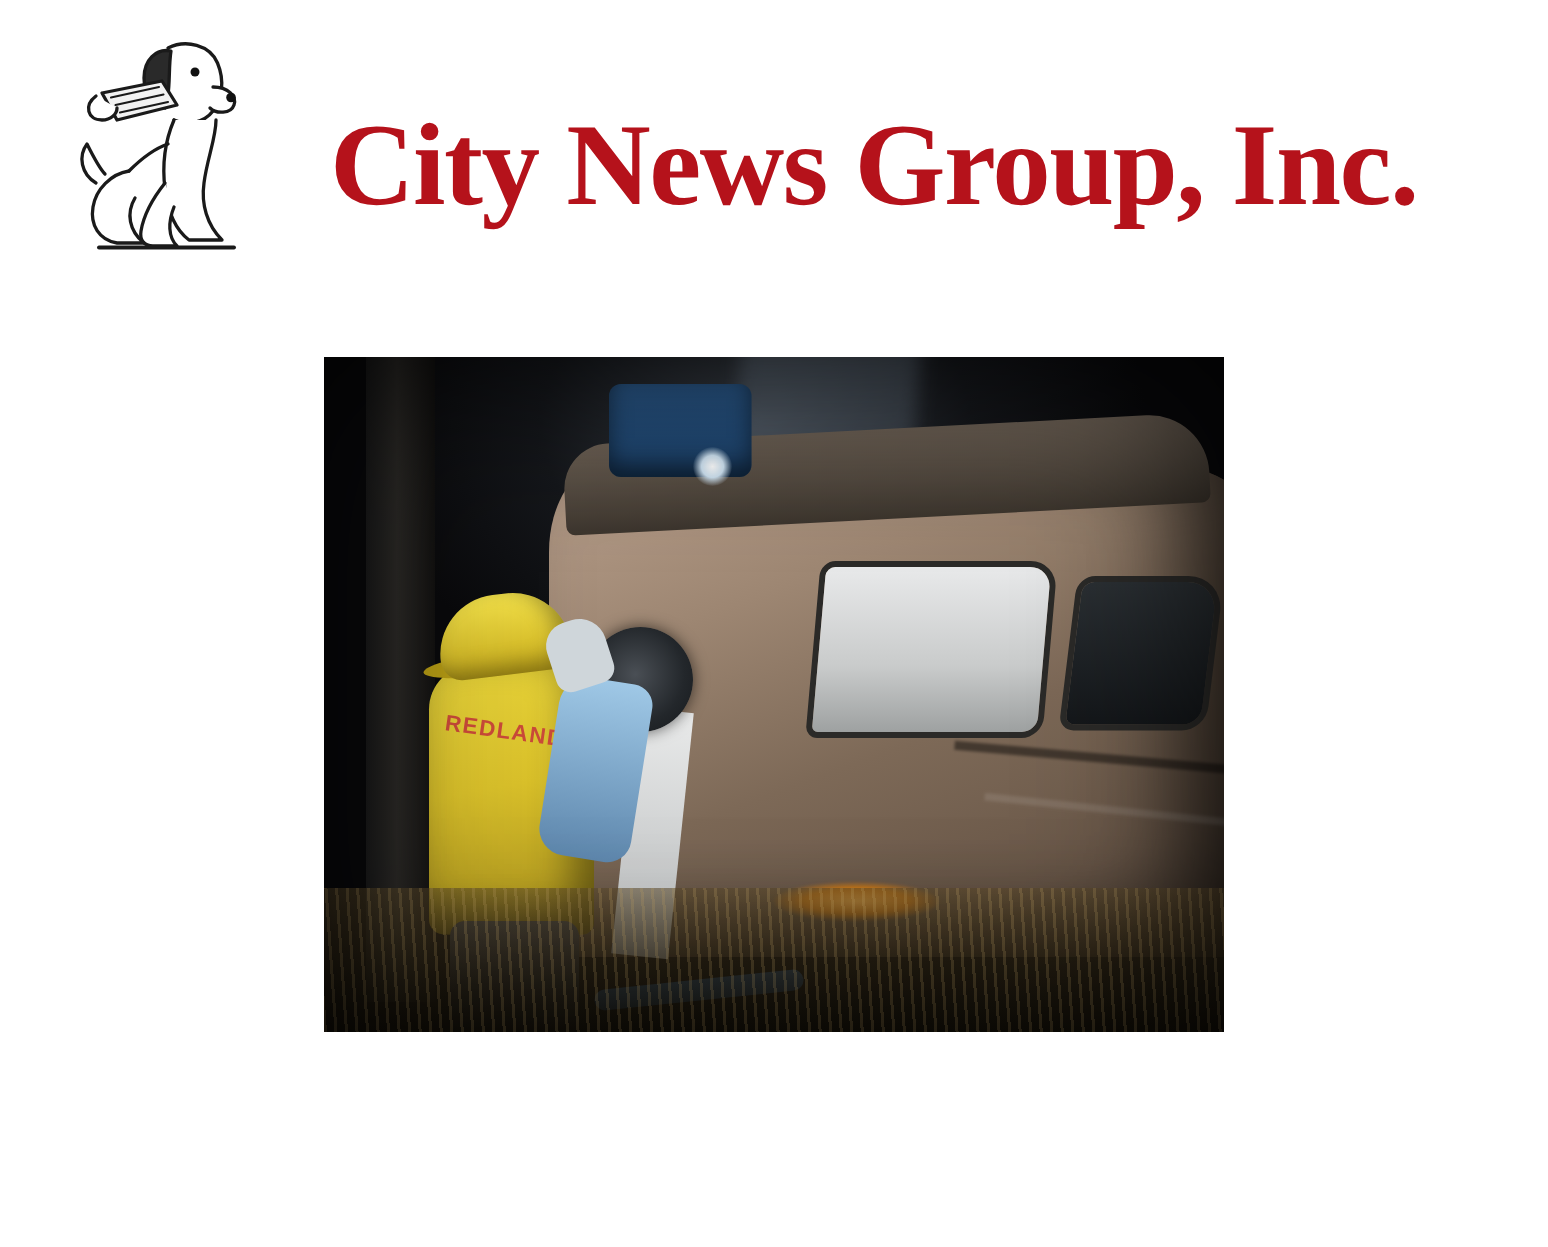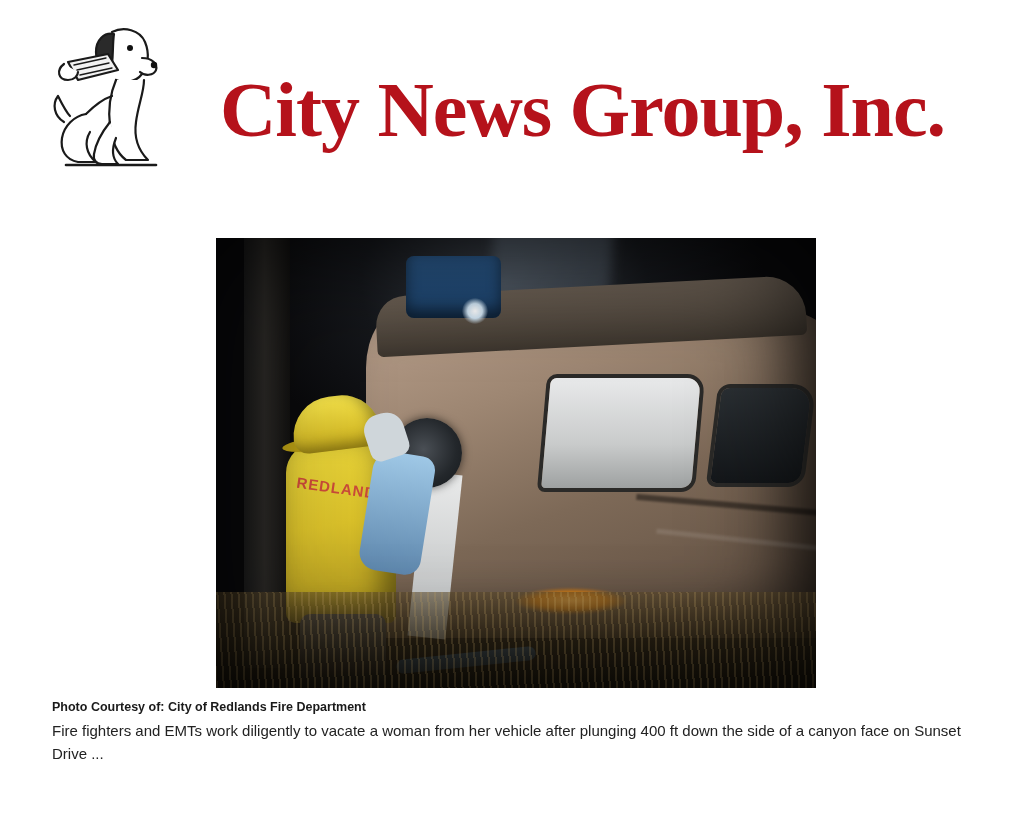--- a/index.html
+++ b/index.html
@@ -354,18 +354,14 @@
       <div class="ph-ff-helmet"></div>
       <div class="ph-ff-arm"></div>
       <div class="ph-glove"></div>
       <div class="ph-ff-legs"></div>
       <div class="ph-hose"></div>
       <div class="ph-grass"></div>
       <div class="ph-vignette"></div>
     </div>
   </div>
 
-  <div class="caption-block">
-    <div class="credit">Photo Courtesy of: City of Redlands Fire Department</div>
-    <div class="caption">Fire fighters and EMTs work diligently to vacate a woman from her vehicle after plunging 400 ft down the side of a canyon face on Sunset Drive ...</div>
-  </div>
 
 </div>
 
 </body></html>

